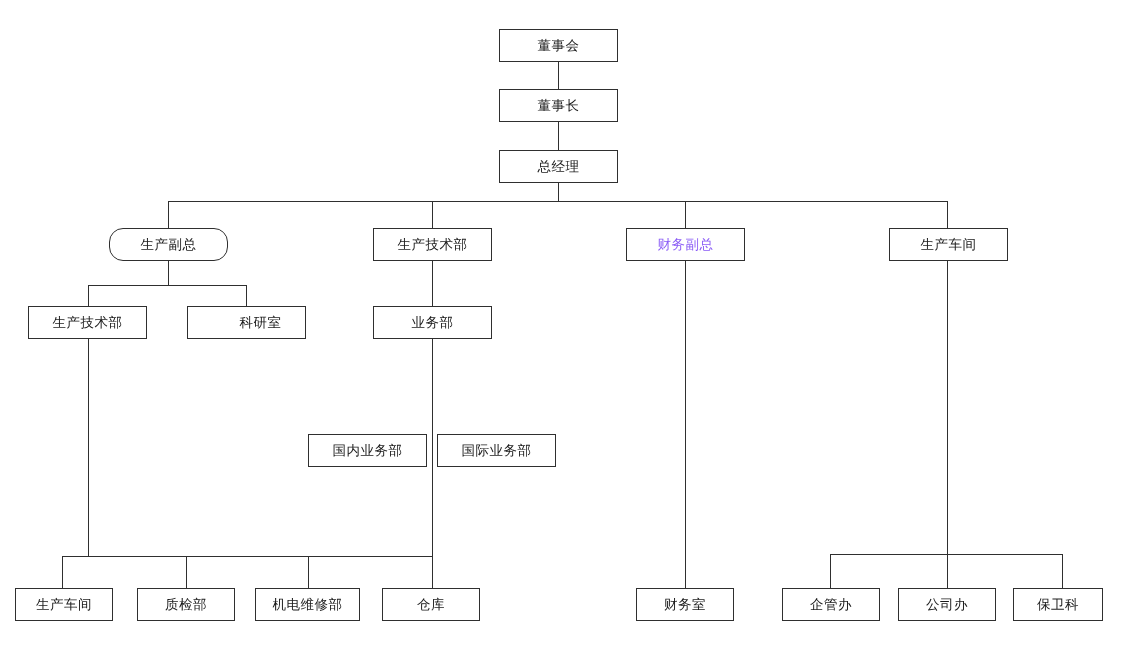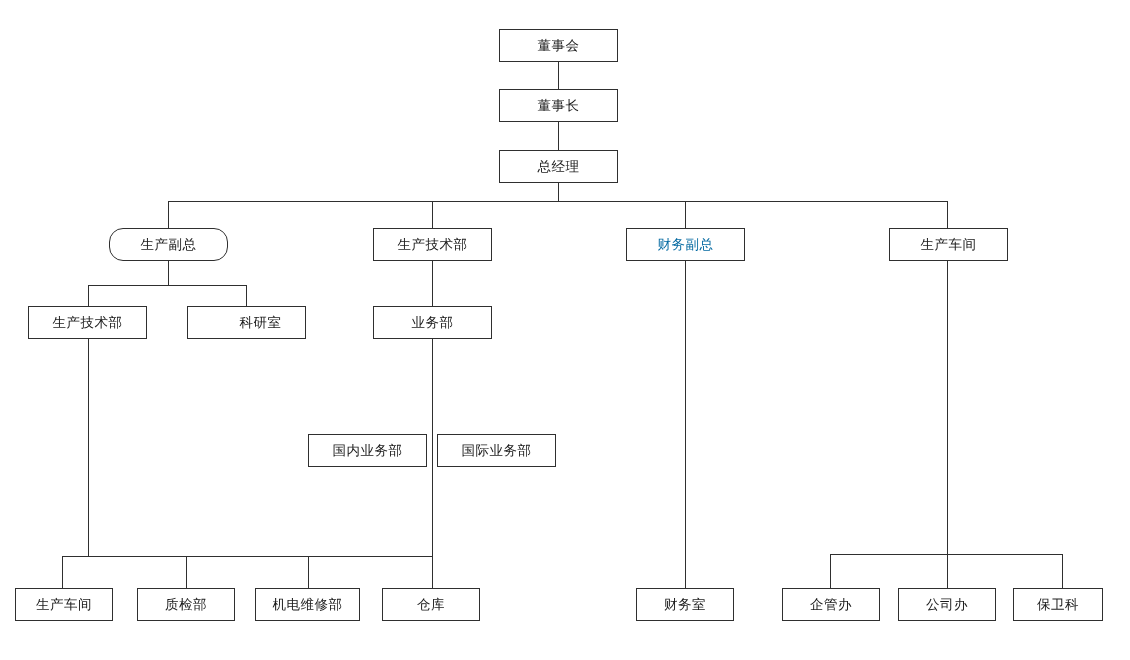--- a/index.html
+++ b/index.html
@@ -83,21 +83,21 @@
     </div>
     <div class="node" style="left: 499px; top: 150px; width: 119px; height: 33px; border-color: rgb(47, 47, 47); color: rgb(26, 26, 26);">
       <span class="node-label">总经理</span>
     </div>
     <div class="node" style="left: 109px; top: 228px; width: 119px; height: 33px; border-color: rgb(47, 47, 47); color: rgb(26, 26, 26); border-radius: 14px;">
       <span class="node-label">生产副总</span>
     </div>
     <div class="node" style="left: 373px; top: 228px; width: 119px; height: 33px; border-color: rgb(47, 47, 47); color: rgb(26, 26, 26);">
       <span class="node-label">生产技术部</span>
     </div>
-    <div class="node" style="left: 626px; top: 228px; width: 119px; height: 33px; border-color: rgb(47, 47, 47); color: #0369a1;">
+    <div class="node" style="left: 626px; top: 228px; width: 119px; height: 33px; border-color: rgb(47, 47, 47); color: #8b5cf6;">
       <span class="node-label">财务副总</span>
     </div>
     <div class="node" style="left: 889px; top: 228px; width: 119px; height: 33px; border-color: rgb(47, 47, 47); color: rgb(26, 26, 26);">
       <span class="node-label">生产车间</span>
     </div>
     <div class="node" style="left: 28px; top: 306px; width: 119px; height: 33px; border-color: rgb(47, 47, 47); color: rgb(26, 26, 26);">
       <span class="node-label">生产技术部</span>
     </div>
     <div class="node" style="left: 187px; top: 306px; width: 119px; height: 33px; border-color: rgb(47, 47, 47); color: rgb(26, 26, 26); padding-left: 28px;">
       <span class="node-label">科研室</span>

